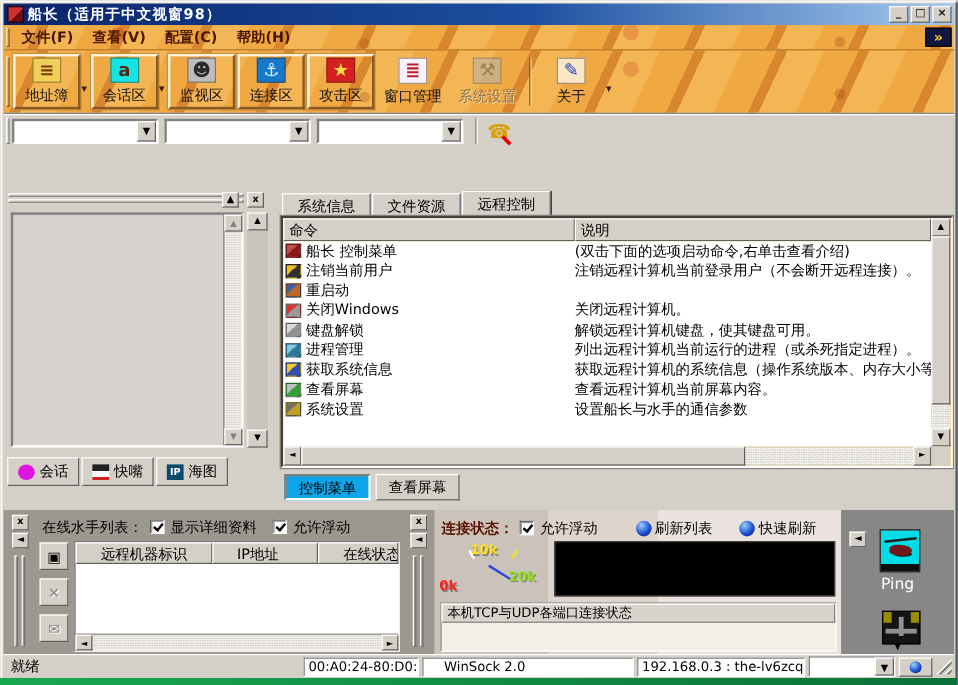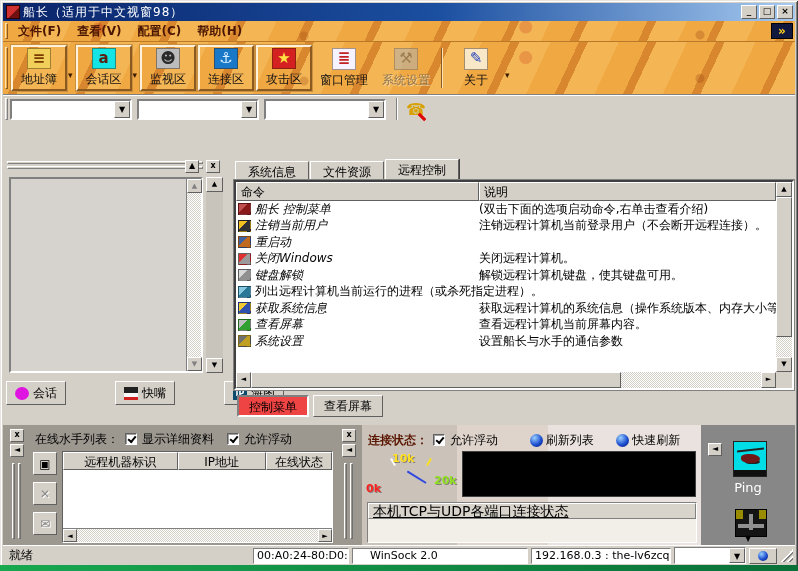--- a/index.html
+++ b/index.html
@@ -9,21 +9,21 @@
     position:relative;width:798px;height:571px;background:#d4d0c8;
     font-family:"DejaVu Sans","Liberation Sans",sans-serif;font-size:12px;color:#000;
     box-shadow:inset 1px 1px 0 #e8e4e0, inset -1px -1px 0 #404040, inset 2px 2px 0 #fff, inset -2px -2px 0 #808080;
     overflow:hidden;user-select:none;
   }
   .abs{position:absolute;}
   .raised1{border:1px solid;border-color:#ffffff #606060 #606060 #ffffff;background:#d4d0c8;}
   
   .titlebar{left:3px;top:3px;width:792px;height:18px;background:linear-gradient(90deg,#0a246a,#1b4fa0 55%,#a6caf0);display:flex;align-items:center;padding:0 2px;}
   .title-icon{width:14px;height:14px;margin:0 3px 0 1px;background:linear-gradient(135deg,#d03030 0 55%,#701010 55%);border:1px solid #300;}
-  .title-text{color:#fff;font-weight:normal;font-size:12px;letter-spacing:1px;flex:1;white-space:nowrap;overflow:hidden;}
+  .title-text{color:#fff;font-weight:bold;font-size:12px;letter-spacing:1px;flex:1;white-space:nowrap;overflow:hidden;}
   .cap-btn{width:16px;height:14px;margin-left:2px;font-size:9px;line-height:11px;text-align:center;font-weight:bold;color:#000;}
   
   .skin{
     background-color:#e9993b;
     background-image:
       radial-gradient(circle at 12% 35%, rgba(190,40,20,.30) 0 5px, transparent 6px),
       radial-gradient(circle at 38% 75%, rgba(150,60,10,.25) 0 4px, transparent 5px),
       radial-gradient(circle at 66% 30%, rgba(190,40,20,.22) 0 6px, transparent 7px),
       radial-gradient(circle at 88% 70%, rgba(140,50,10,.25) 0 4px, transparent 5px),
       repeating-linear-gradient(115deg,#f0a843 0 26px,#d8872e 26px 34px,#f4b554 34px 62px);
@@ -63,77 +63,77 @@
   .lp-gripper .line{height:3px;border:1px solid;border-color:#fff #808080 #808080 #fff;margin-bottom:2px;}
   .mini-btn{width:14px;height:13px;font-size:8px;line-height:10px;text-align:center;font-weight:bold;padding:0;}
   .lp-min{left:182px;top:7px;}
   .lp-close{left:203px;top:7px;}
   .lp-listbox{left:6px;top:24px;width:194px;height:196px;background:#d6d3ce;border:2px solid;border-color:#808080 #fff #fff #808080;}
   .lb-scroll{position:absolute;right:0;top:0;bottom:0;width:15px;background:repeating-conic-gradient(#fff 0 25%,#d4d0c8 0 50%) 0 0/2px 2px;border-left:1px solid #808080;}
   .sb-btn{position:absolute;left:0;width:15px;height:14px;font-size:7px;line-height:12px;text-align:center;color:#808080;}
   .sb-btn.dark{color:#000;}
   .lp-outer-scroll{left:203px;top:24px;width:17px;height:196px;background:#c8c4bc;}
   .lp-outer-scroll .sb-btn{width:17px;height:15px;}
-  .lp-tabs{left:3px;top:226px;height:26px;display:flex;align-items:flex-end;gap:47px;}
+  .lp-tabs{left:3px;top:226px;height:26px;display:flex;align-items:flex-end;}
   .lp-tab{height:24px;display:flex;align-items:center;gap:4px;padding:0 8px;margin-right:2px;white-space:nowrap;}
   .lp-tab .ticon{width:14px;height:13px;display:flex;align-items:center;justify-content:center;font-size:8px;font-weight:bold;color:#fff;}
   .lp-tab-active{background:#d4d0c8;border:1px solid;border-color:#fff #606060 #606060 #fff;}
   
   .rp-tabs{left:232px;top:6px;height:21px;display:flex;align-items:flex-end;}
   .rp-tab{height:19px;padding:2px 12px;margin-right:1px;border:1px solid;border-color:#fff #606060 transparent #fff;background:#d4d0c8;white-space:nowrap;margin-top:39px;}
   .rp-tab-active{height:21px;font-weight:normal;border-bottom:1px solid #d4d0c8;box-shadow:1px 0 0 #404040;}
   .rp-frame{left:231px;top:27px;width:560px;height:210px;background:#eab308;border:2px solid;border-color:#404040 #fff #fff #404040;box-shadow:0 0 0 1px #808080;}
   .rp-header{position:absolute;left:0;top:0;right:16px;height:19px;display:flex;background:#d4d0c8;}
   .rp-hcell{border:1px solid;border-color:#fff #606060 #606060 #fff;padding:1px 4px;white-space:nowrap;overflow:hidden;}
   .rp-hcell.c1{width:243px;}
   .rp-hcell.c2{flex:1;}
   .rp-body{position:absolute;left:0;top:19px;right:16px;bottom:16px;overflow:hidden;background:#fff;}
   .cmd-row{display:flex;align-items:center;height:16.5px;white-space:nowrap;}
   .row-icon{width:13px;height:12px;margin:0 4px 0 2px;border:1px solid rgba(0,0,0,.35);flex:none;}
-  .cmd-cell{width:224px;flex:none;overflow:hidden;font-style:italic;}
+  .cmd-cell{width:224px;flex:none;overflow:hidden;}
   .desc-cell{flex:1;overflow:hidden;}
   .rp-vscroll{position:absolute;right:0;top:0;bottom:16px;width:16px;background:repeating-conic-gradient(#fff 0 25%,#d4d0c8 0 50%) 0 0/2px 2px;}
   .rp-vscroll .sb-btn{width:16px;height:15px;}
   .vthumb{position:absolute;left:0;top:15px;width:16px;height:140px;}
   .rp-hscroll{position:absolute;left:0;bottom:0;right:16px;height:16px;background:repeating-conic-gradient(#fff 0 25%,#d4d0c8 0 50%) 0 0/2px 2px;}
   .rp-hscroll .sb-btn{height:16px;width:15px;}
   .hthumb{position:absolute;left:15px;top:0;height:16px;width:370px;}
   .sb-corner{position:absolute;right:0;bottom:0;width:16px;height:16px;background:#d4d0c8;}
   .rp-buttons{left:234px;top:242px;display:flex;gap:4px;}
   .cmd-btn{height:22px;padding:2px 10px;white-space:nowrap;}
-  .cmd-btn.pressed{border:2px solid;border-color:#808080 #fff #fff #808080;background:#ef4444;}
+  .cmd-btn.pressed{border:2px solid;border-color:#808080 #fff #fff #808080;background:#0ea5e9;}
   
   .bottom{left:3px;top:425px;width:792px;height:120px;background:#9c9890;}
   .vstrip{top:2px;width:26px;height:116px;}
   .vstrip .mini-btn{position:absolute;left:5px;}
   .vstrip .vline{position:absolute;left:7px;width:3px;border:1px solid;border-color:#fff #707070 #707070 #fff;}
   .sailor{left:26px;top:0;width:309px;height:120px;}
   .sp-header{position:absolute;left:6px;top:5px;right:2px;height:18px;display:flex;align-items:center;gap:6px;white-space:nowrap;}
   .checkbox{width:12px;height:12px;background:#fff;border:1px solid;border-color:#606060 #fff #fff #606060;box-shadow:inset 1px 1px 0 #a0a0a0;position:relative;flex:none;}
   .checkbox.checked::after{content:"";position:absolute;left:2px;top:2px;width:6px;height:3px;border-left:2px solid #000;border-bottom:2px solid #000;transform:rotate(-50deg);}
   .cb-label{margin-right:8px;}
   .sp-btncol{position:absolute;left:4px;top:27px;display:flex;flex-direction:column;gap:7px;}
   .sp-btn{width:24px;height:23px;display:flex;align-items:center;justify-content:center;font-size:12px;}
   .sp-btn.gray{color:#8a8a8a;text-shadow:1px 1px 0 #fff;}
   .sp-table{position:absolute;left:33px;top:26px;width:271px;height:92px;background:#fff;border:1px solid;border-color:#606060 #fff #fff #606060;}
   .sp-thead{display:flex;height:18px;background:#d4d0c8;}
-  .sp-hcell{border:1px solid;border-color:#fff #606060 #606060 #fff;padding:1px 5px;white-space:nowrap;overflow:hidden;text-align:center;}
+  .sp-hcell{border:1px solid;border-color:#fff #606060 #606060 #fff;padding:1px 20px;white-space:nowrap;overflow:hidden;}
   .sp-hscroll{position:absolute;left:0;right:0;bottom:0;height:14px;background:repeating-conic-gradient(#fff 0 25%,#d4d0c8 0 50%) 0 0/2px 2px;border-top:1px solid #808080;}
   .sp-hscroll .sb-btn{height:13px;width:14px;}
   
   .conn{left:359px;top:0;width:339px;height:120px;background:linear-gradient(90deg,#cbc3b9 0 28%,#ded4cc 28% 55%,#e9e2de 55%);}
   .cp-header{position:absolute;left:6px;top:6px;right:2px;height:18px;display:flex;align-items:center;gap:5px;white-space:nowrap;}
   .sphere{width:13px;height:13px;border-radius:50%;background:radial-gradient(circle at 35% 30%,#9ad0ff,#1e50d0 55%,#001070);flex:none;}
   .gauge{position:absolute;left:4px;top:27px;width:94px;height:46px;font-size:11px;font-weight:bold;}
   .gtick{position:absolute;}
   .gmark{position:absolute;width:2px;height:8px;}
   .needle{position:absolute;left:38px;top:30px;width:22px;height:2px;background:#3048e0;transform:rotate(32deg);transform-origin:right center;}
   .blackbox{position:absolute;left:100px;top:26px;width:234px;height:46px;background:#000;border:1px solid #404040;}
   .tcp{position:absolute;left:5px;top:77px;width:330px;height:41px;background:#f2efe9;border:1px solid;border-color:#808080 #fff #fff #808080;}
-  .tcp-head{height:16px;background:#d8d4cc;border:1px solid;border-color:#fff #808080 #808080 #fff;padding:0 4px;font-size:14px;line-height:14px;white-space:nowrap;overflow:hidden;text-decoration:underline;}
+  .tcp-head{height:16px;background:#d8d4cc;border:1px solid;border-color:#fff #808080 #808080 #fff;padding:0 4px;font-size:11px;line-height:14px;white-space:nowrap;overflow:hidden;}
   
   .rtool{left:698px;top:0;width:94px;height:120px;background:#878787;}
   .rt-left{position:absolute;left:7px;top:18px;}
   .heli-icon{position:absolute;left:32px;top:16px;width:34px;height:36px;background:linear-gradient(#00dde6 0 28px,#101010 28px);border:1px solid #222;}
   .heli-icon::before{content:"";position:absolute;left:3px;top:7px;width:27px;height:2px;background:#222;transform:rotate(-6deg);}
   .heli-icon::after{content:"";position:absolute;left:7px;top:12px;width:19px;height:9px;background:#701818;border-radius:40% 60% 50% 50%;box-shadow:2px 3px 0 -2px #222;}
   .rt-label{position:absolute;left:0;top:55px;width:100%;text-align:center;color:#fff;font-size:13px;}
   .mil-icon{position:absolute;left:34px;top:84px;width:32px;height:28px;border:1px solid #000;
     background-color:#141414;
     background-image:linear-gradient(#9a8c00,#9a8c00),linear-gradient(#9a8c00,#9a8c00),linear-gradient(#909090,#909090),linear-gradient(#909090,#909090);
@@ -338,20 +338,21 @@
             <span class="cmd-cell">关闭Windows</span>
             <span class="desc-cell">关闭远程计算机。</span>
           </div>
           <div class="cmd-row">
             <span class="row-icon" style="background: linear-gradient(135deg, rgb(216, 216, 216) 0px, rgb(216, 216, 216) 42%, rgb(144, 144, 144) 42%);"></span>
             <span class="cmd-cell">键盘解锁</span>
             <span class="desc-cell">解锁远程计算机键盘，使其键盘可用。</span>
           </div>
           <div class="cmd-row">
             <span class="row-icon" style="background: linear-gradient(135deg, rgb(136, 200, 224) 0px, rgb(136, 200, 224) 42%, rgb(42, 120, 152) 42%);"></span>
+            <span class="cmd-cell">进程管理</span>
             <span class="desc-cell">列出远程计算机当前运行的进程（或杀死指定进程）。</span>
           </div>
           <div class="cmd-row">
             <span class="row-icon" style="background: linear-gradient(135deg, rgb(240, 200, 48) 0px, rgb(240, 200, 48) 42%, rgb(48, 80, 176) 42%);"></span>
             <span class="cmd-cell">获取系统信息</span>
             <span class="desc-cell">获取远程计算机的系统信息（操作系统版本、内存大小等）。</span>
           </div>
           <div class="cmd-row">
             <span class="row-icon" style="background: linear-gradient(135deg, rgb(192, 192, 192) 0px, rgb(192, 192, 192) 42%, rgb(48, 160, 48) 42%);"></span>
             <span class="cmd-cell">查看屏幕</span>
@@ -441,21 +442,21 @@
               <span>快速刷新</span>
             </span>
           </span>
       </div>
       <div class="gauge" id="gauge">
         <div class="gmark" style="left:26px;top:6px;background:#fff;transform:rotate(-30deg);"></div>
         <div class="gmark" style="left:62px;top:6px;background:#f8e020;transform:rotate(30deg);"></div>
         <div class="needle"></div>
       <span class="gtick" style="left: 0px; top: 30px; color: rgb(255, 32, 32); text-shadow: rgba(0, 0, 0, 0.35) 1px 1px 0px;">0k</span>
           <span class="gtick" style="left: 26px; top: 0px; color: rgb(255, 224, 32); text-shadow: rgba(0, 0, 0, 0.35) 1px 1px 0px;">10k</span>
-          <span class="gtick" style="left: 68px; top: 22px; color: rgb(144, 224, 32); text-shadow: rgba(0, 0, 0, 0.35) 1px 1px 0px;">20k</span>
+          <span class="gtick" style="left: 58px; top: 22px; color: rgb(144, 224, 32); text-shadow: rgba(0, 0, 0, 0.35) 1px 1px 0px;">20k</span>
         </div>
       <div class="blackbox"></div>
       <div class="tcp">
         <div class="tcp-head">本机TCP与UDP各端口连接状态</div>
       </div>
     </div>
 
     <div class="abs rtool">
       <div class="mini-btn raised1 rt-left">◄</div>
       <div class="heli-icon"></div>

